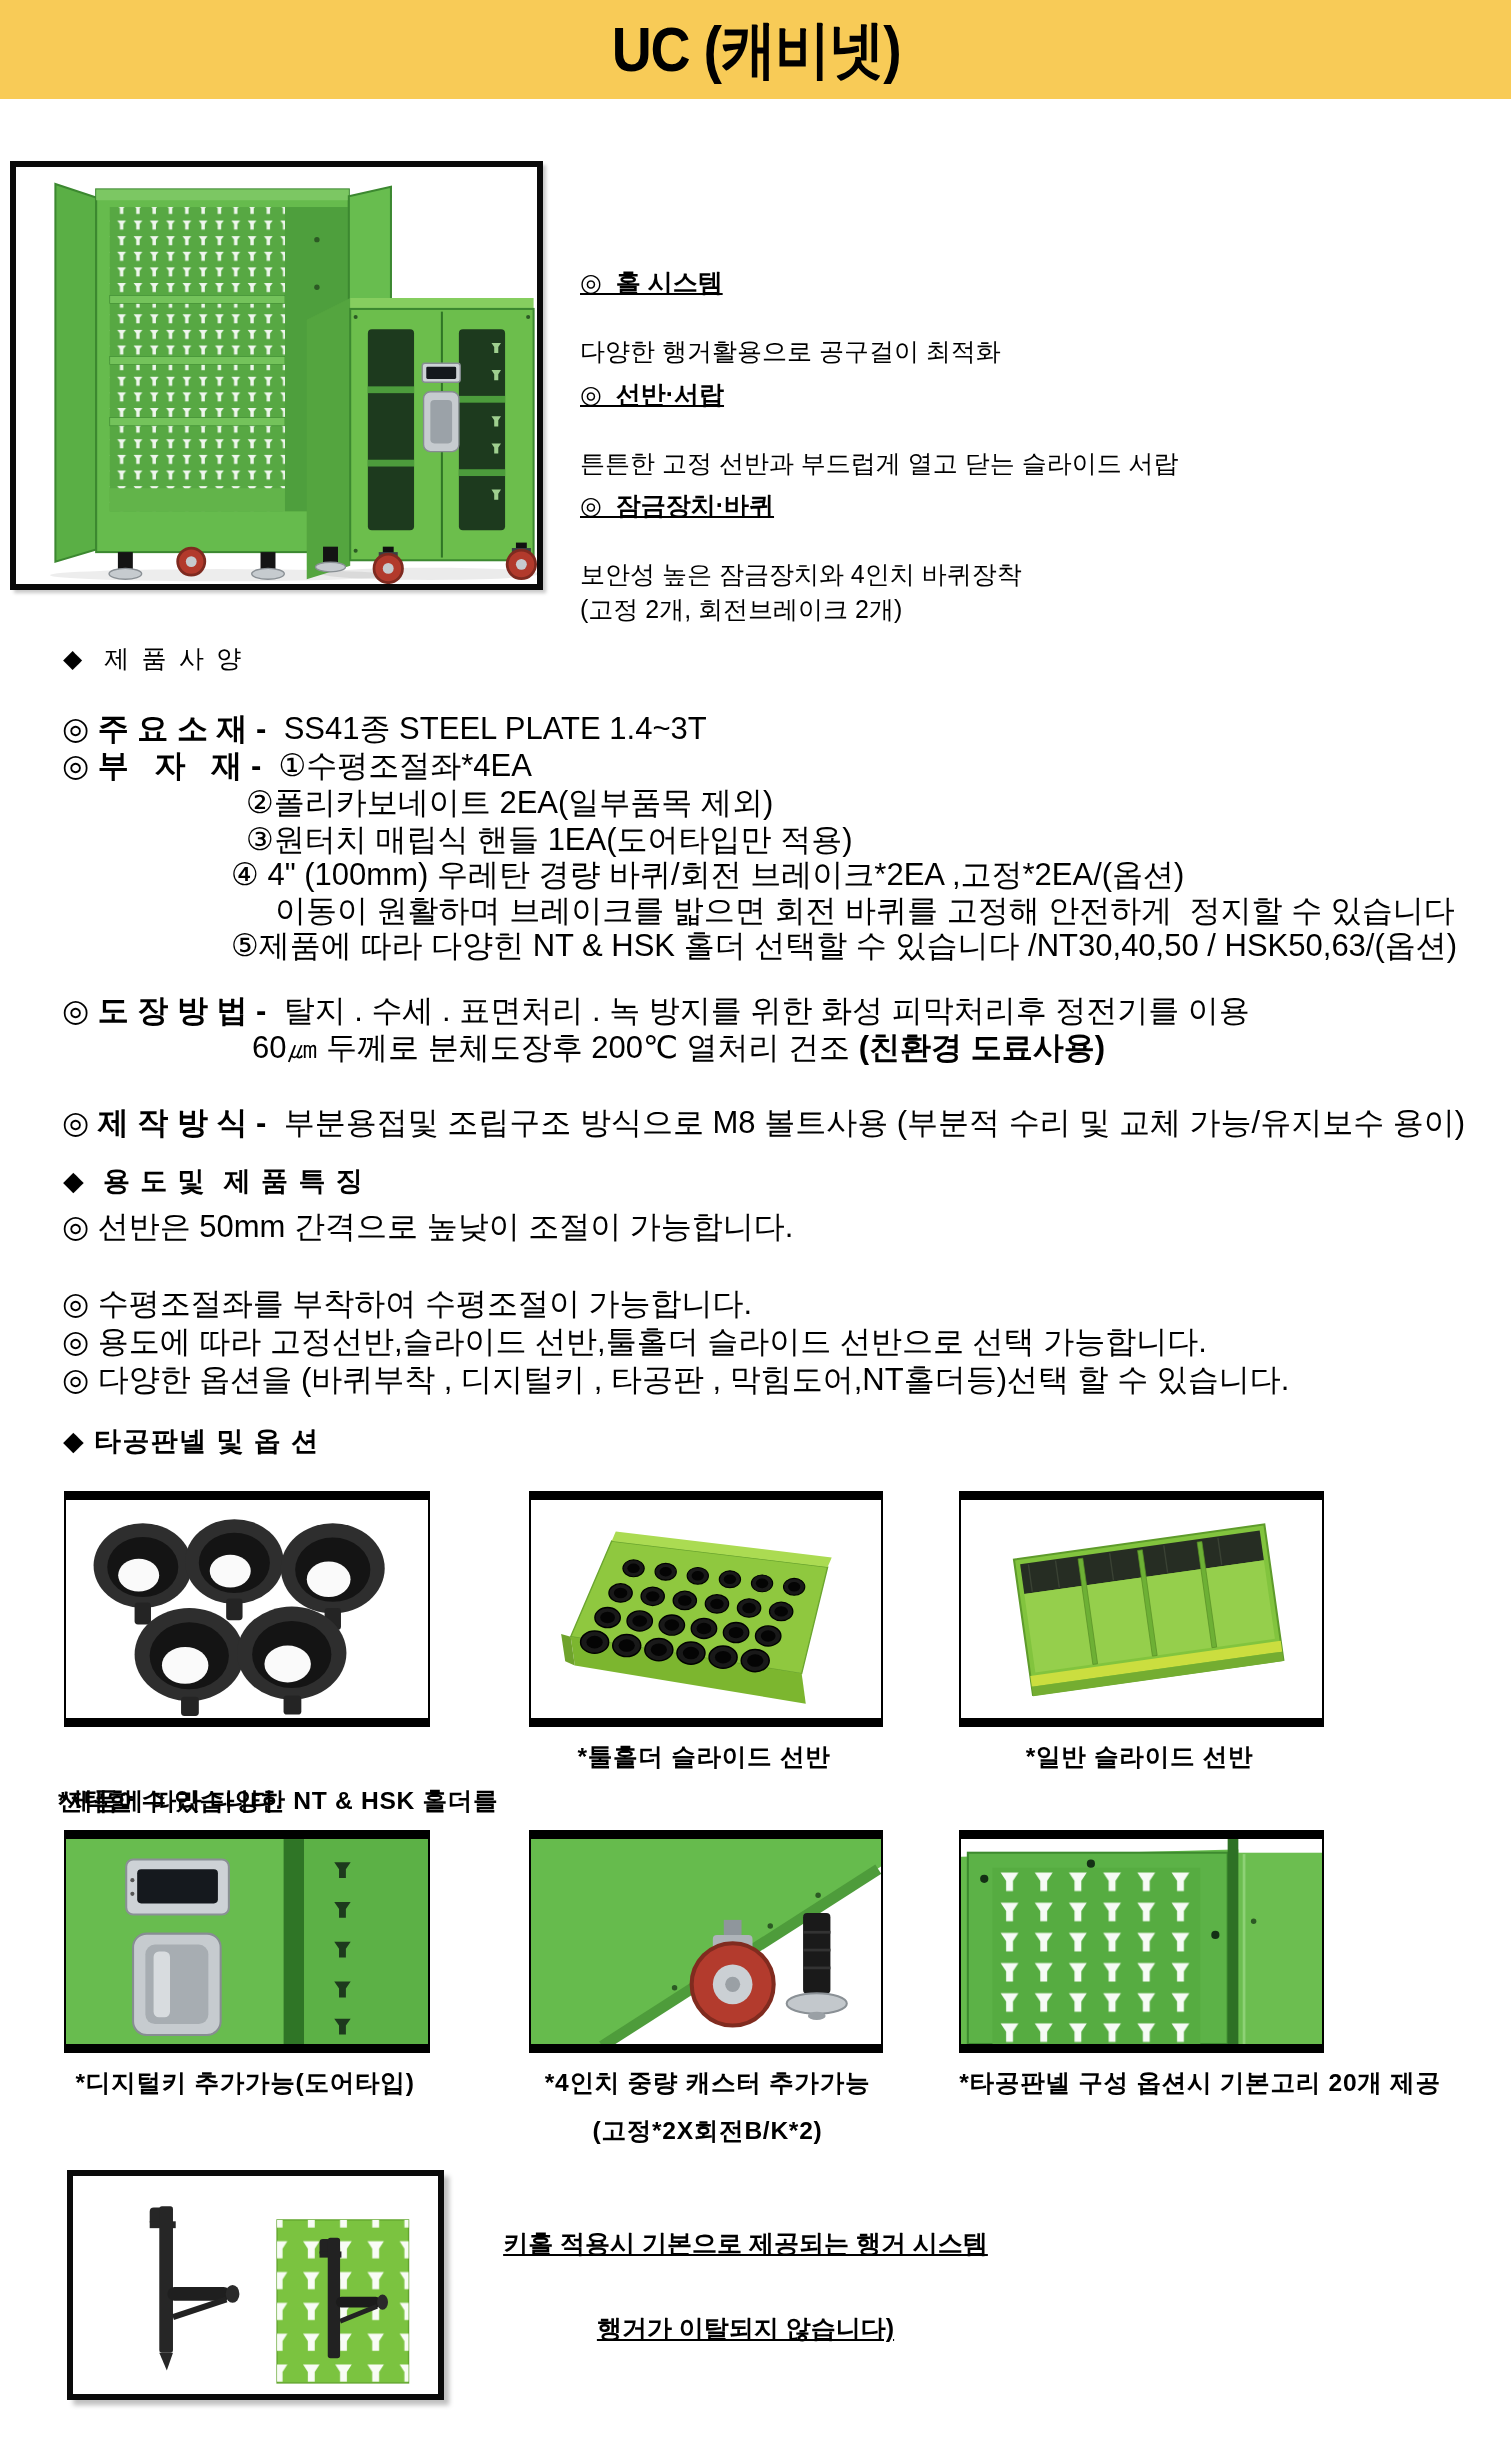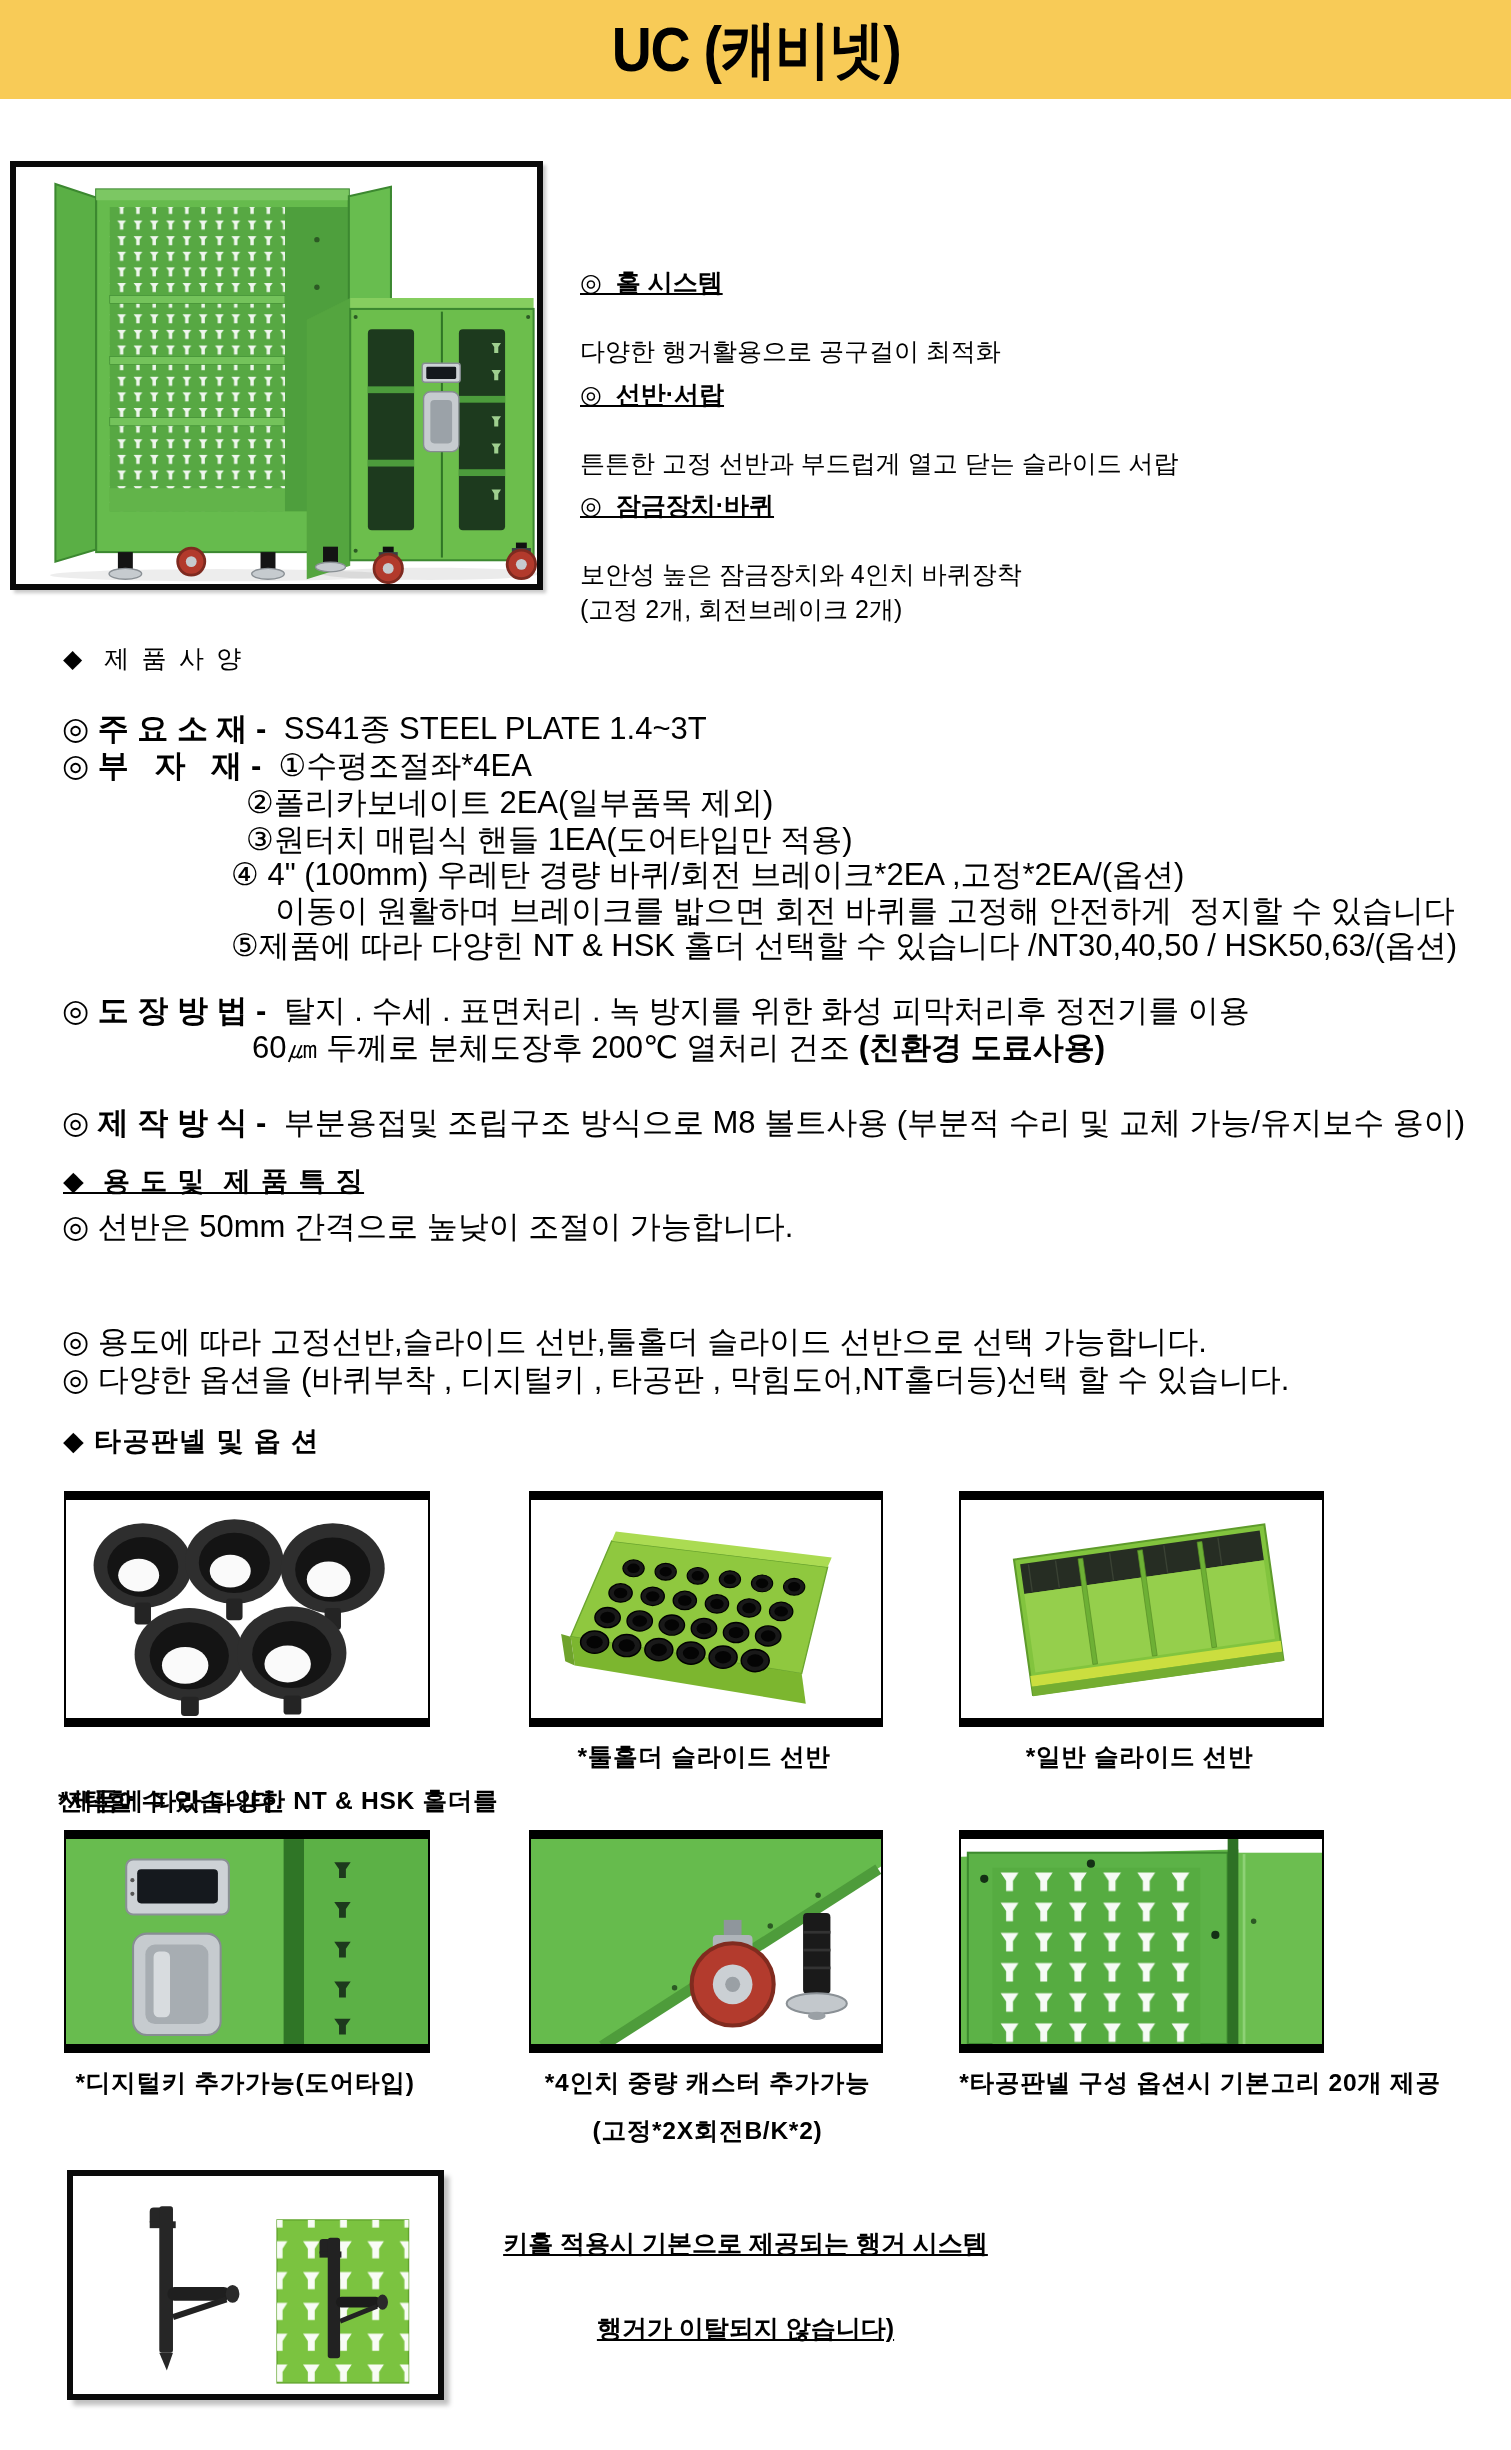--- a/index.html
+++ b/index.html
@@ -127,22 +127,23 @@
   <div class="abs t35" style="left:246px;top:821px;">③원터치 매립식 핸들 1EA(도어타입만 적용)</div>
   <div class="abs t35" style="left:231px;top:856px;">④ 4" (100mm) 우레탄 경량 바퀴/회전 브레이크*2EA ,고정*2EA/(옵션)</div>
   <div class="abs t35" style="left:275px;top:892px;">이동이 원활하며 브레이크를 밟으면 회전 바퀴를 고정해 안전하게  정지할 수 있습니다</div>
   <div class="abs t35" style="left:231px;top:927px;">⑤제품에 따라 다양힌 NT &amp; HSK 홀더 선택할 수 있습니다 /NT30,40,50 / HSK50,63/(옵션)</div>
 
   <div class="abs t35" style="left:62px;top:992px;"><span class="bold">◎ 도 장 방 법 -  </span><span>탈지 . 수세 . 표면처리 . 녹 방지를 위한 화성 피막처리후 정전기를 이용</span></div>
   <div class="abs t35" style="left:252px;top:1029px;"><span>60㎛ 두께로 분체도장후 200℃ 열처리 건조 </span><span class="bold">(친환경 도료사용)</span></div>
 
   <div class="abs t35" style="left:62px;top:1104px;"><span class="bold">◎ 제 작 방 식 -  </span><span>부분용접및 조립구조 방식으로 M8 볼트사용 (부분적 수리 및 교체 가능/유지보수 용이)</span></div>
 
-  <div class="abs sec" style="left:63px;top:1163px;text-decoration:underline;">◆  용 도 및  제 품 특 징</div>
+  <div class="abs sec" style="left:63px;top:1163px;">◆  용 도 및  제 품 특 징</div>
   <div class="abs t35" style="left:62px;top:1208px;">◎ 선반은 50mm 간격으로 높낮이 조절이 가능합니다.</div>
+  <div class="abs t35" style="left:62px;top:1285px;">◎ 수평조절좌를 부착하여 수평조절이 가능합니다.</div>
   <div class="abs t35" style="left:62px;top:1323px;">◎ 용도에 따라 고정선반,슬라이드 선반,툴홀더 슬라이드 선반으로 선택 가능합니다.</div>
   <div class="abs t35" style="left:62px;top:1361px;">◎ 다양한 옵션을 (바퀴부착 , 디지털키 , 타공판 , 막힘도어,NT홀더등)선택 할 수 있습니다.</div>
 
   <div class="abs sec" style="left:63px;top:1423px;">◆ 타공판넬 및 옵 션</div>
 
   <div class="imgbox" style="left:64px;top:1491px;width:362px;height:218px;">
     <svg width="100%" height="100%" viewBox="0 0 529 319" preserveAspectRatio="xMidYMid meet">
       <g>
         <ellipse cx="112" cy="96" rx="72" ry="62" fill="#2E2E2E"></ellipse>
           <ellipse cx="112" cy="98" rx="52" ry="44" fill="#141414"></ellipse>

